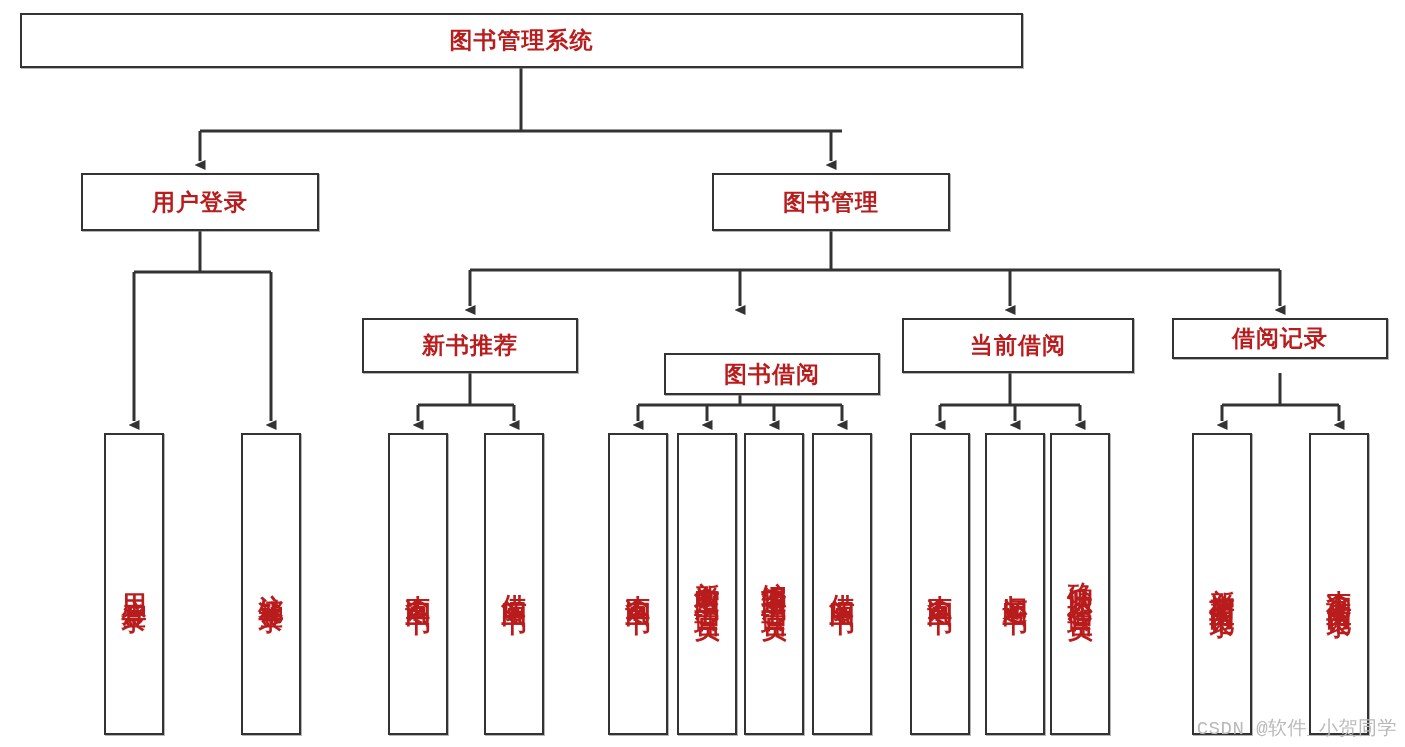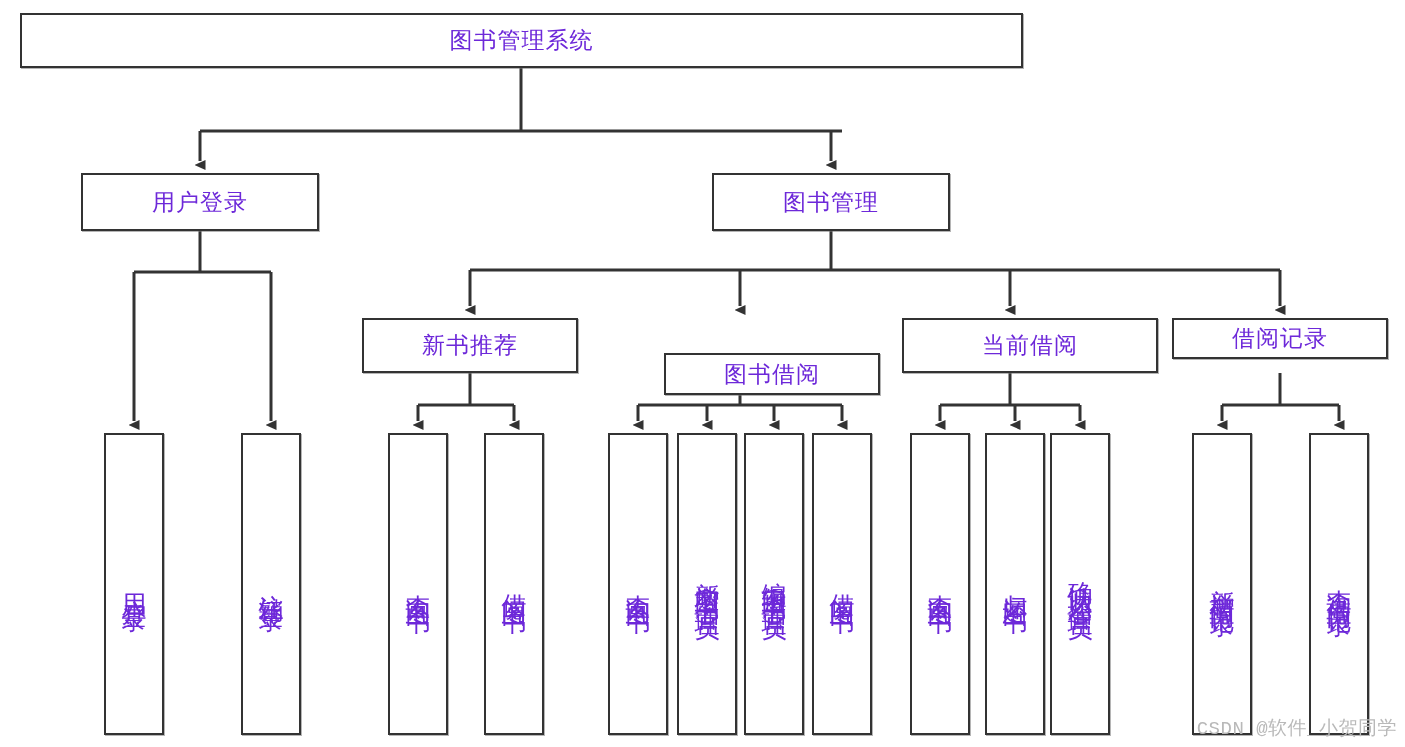--- a/index.html
+++ b/index.html
@@ -28,22 +28,23 @@
   }
   .node {
     position: absolute;
     box-sizing: border-box;
     background: #ffffff;
     border: 2.5px solid #333333;
     box-shadow: 1px 1px 0 0 rgba(120,120,120,0.55);
     display: flex;
     align-items: center;
     justify-content: center;
-    color: #6d28d9;
+    color: #b91c1c;
     z-index: 2;
+    font-weight: bold;
   }
   .node-label {
     display: block;
     text-align: center;
     line-height: 1.25;
     white-space: nowrap;
   }
   .node.horizontal .node-label {
     font-size: 23px;
     letter-spacing: 1px;
@@ -142,21 +143,21 @@
   <div class="node horizontal" style="left:712px; top:173px; width:238px; height:58px;align-items:center;">
     <span class="node-label">图书管理</span>
   </div>
 
   <div class="node horizontal" style="left:362px; top:318px; width:216px; height:55px;">
     <span class="node-label">新书推荐</span>
   </div>
   <div class="node horizontal" style="left:664px; top:318px; width:216px; height:42px;margin-top:35px;">
     <span class="node-label">图书借阅</span>
   </div>
-  <div class="node horizontal" style="left:902px; top:318px; width:256px; height:55px;">
+  <div class="node horizontal" style="left:902px; top:318px; width:232px; height:55px;">
     <span class="node-label">当前借阅</span>
   </div>
   <div class="node horizontal" style="left:1172px; top:318px; width:216px; height:41px;">
     <span class="node-label">借阅记录</span>
   </div>
 
   <div class="node vertical" style="left:104px; top:433px; width:60px; height:302px;">
     <span class="node-label">用户登录</span>
   </div>
   <div class="node vertical" style="left:241px; top:433px; width:60px; height:302px;">

